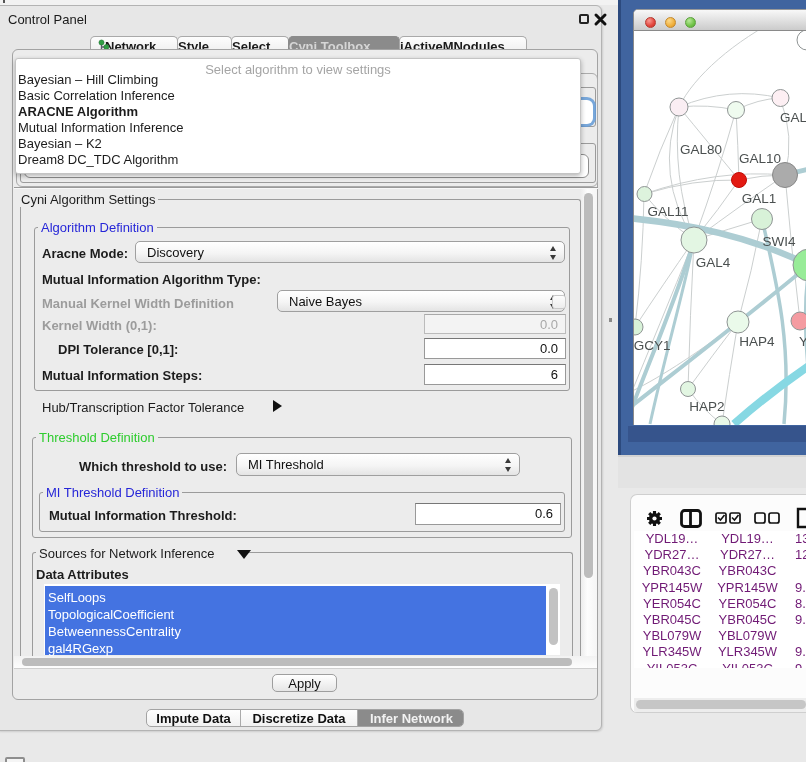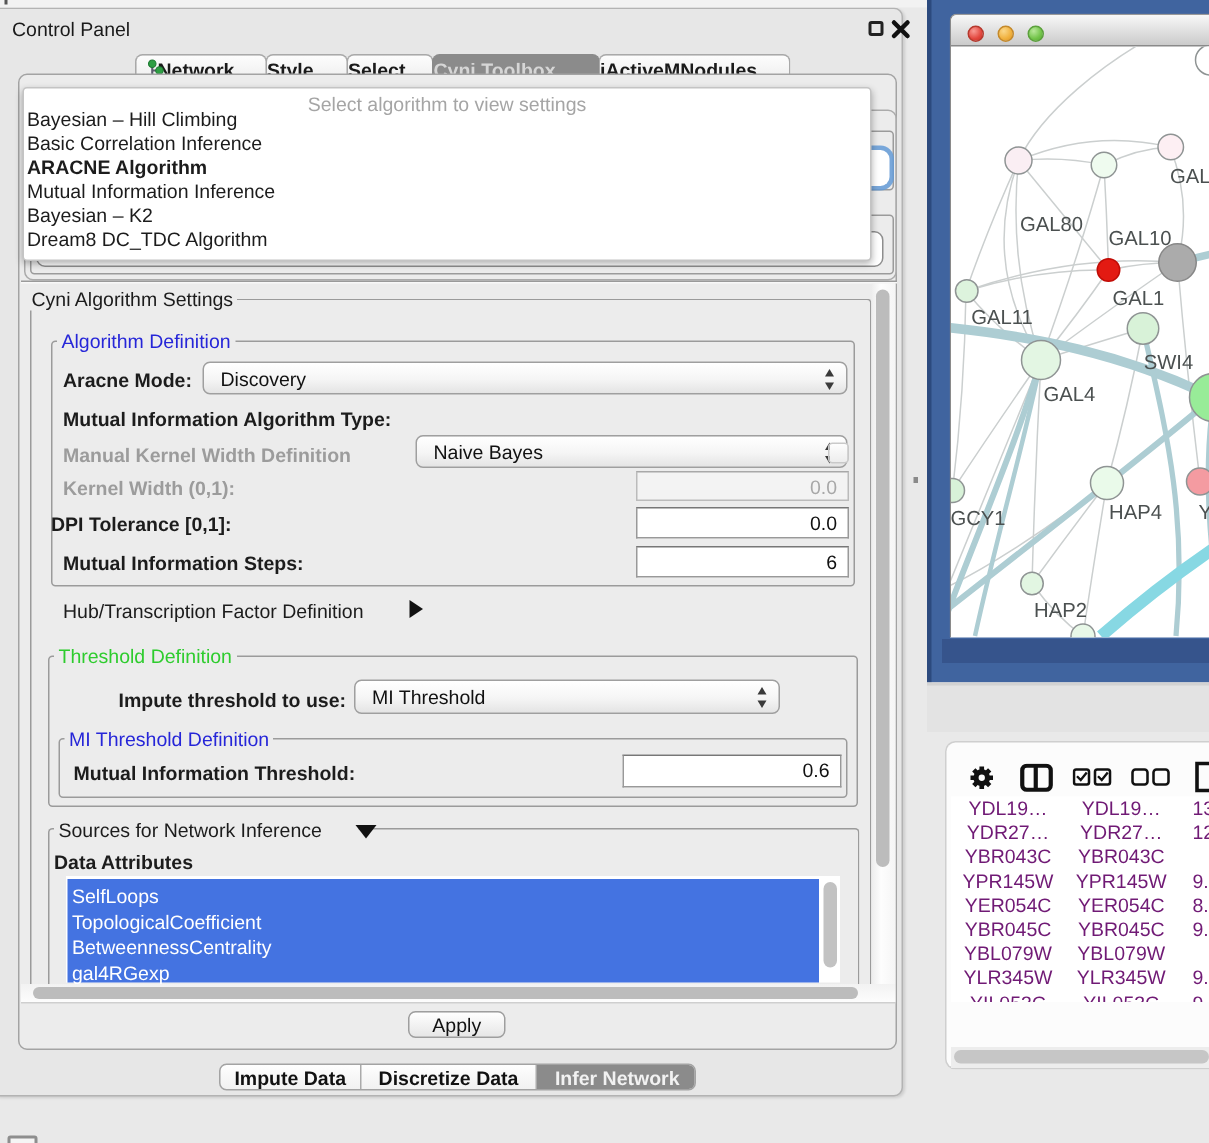--- a/index.html
+++ b/index.html
@@ -91,31 +91,31 @@
   </div>
 <div class="abs b13" style="left:42px; top:272px;">Mutual Information Algorithm Type:</div>
 <div class="combo" style="left:277px; top:267px; width:288px; height:22px;margin-top:23px;">
     <span class="ctext">Naive Bayes</span>
     <span class="carr"></span>
   </div>
 <div class="abs gray13" style="left:42px; top:296px;">Manual Kernel Width Definition</div>
 <div class="abs" style="left:552px; top:295px; width:14px; height:14px; border:1px solid #c9c9c9; border-radius:3px; background:linear-gradient(#fdfdfd,#ededed);"></div>
 <div class="abs gray13" style="left:42px; top:318px;">Kernel Width (0,1):</div>
 <div class="dfield" style="left:424px; top:314px; width:142px; height:20px;">0.0</div>
-<div class="abs b13" style="left:34px; top:342px;">DPI Tolerance [0,1]:</div>
+<div class="abs b13" style="left:58px; top:342px;">DPI Tolerance [0,1]:</div>
 <div class="tfield" style="left:424px; top:338px; width:142px; height:21px;">0.0</div>
 <div class="abs b13" style="left:42px; top:368px;">Mutual Information Steps:</div>
 <div class="tfield" style="left:424px; top:364px; width:142px; height:21px;">6</div>
 
-<div class="abs n13" style="left:42px; top:400px;">Hub/Transcription Factor Definition</div>
+<div class="abs n13" style="left:42px; top:400px;">Hub/Transcription Factor Tolerance</div>
 <div class="abs" style="left:273px; top:400px; width:0; height:0; border-top:6px solid transparent; border-bottom:6px solid transparent; border-left:9px solid #111;"></div>
 
 <div class="gbox" style="left:32px; top:437px; width:540px; height:101px;"></div>
 <div class="glabel" style="left:36px; top:430px; color:#2ecc2e;">Threshold Definition</div>
-<div class="abs b13" style="left:79px; top:459px;">Impute threshold to use:</div>
+<div class="abs b13" style="left:79px; top:459px;">Which threshold to use:</div>
 <div class="combo" style="left:236px; top:453px; width:284px; height:23px;text-decoration:underline;">
     <span class="ctext">MI Threshold</span>
     <span class="carr"></span>
   </div>
 
 <div class="gbox" style="left:39px; top:492px; width:526px; height:40px;"></div>
 <div class="glabel" style="left:43px; top:485px; color:#2626d8;">MI Threshold Definition</div>
 <div class="abs b13" style="left:49px; top:508px;">Mutual Information Threshold:</div>
 <div class="tfield" style="left:415px; top:503px; width:146px; height:22px;">0.6</div>
 

